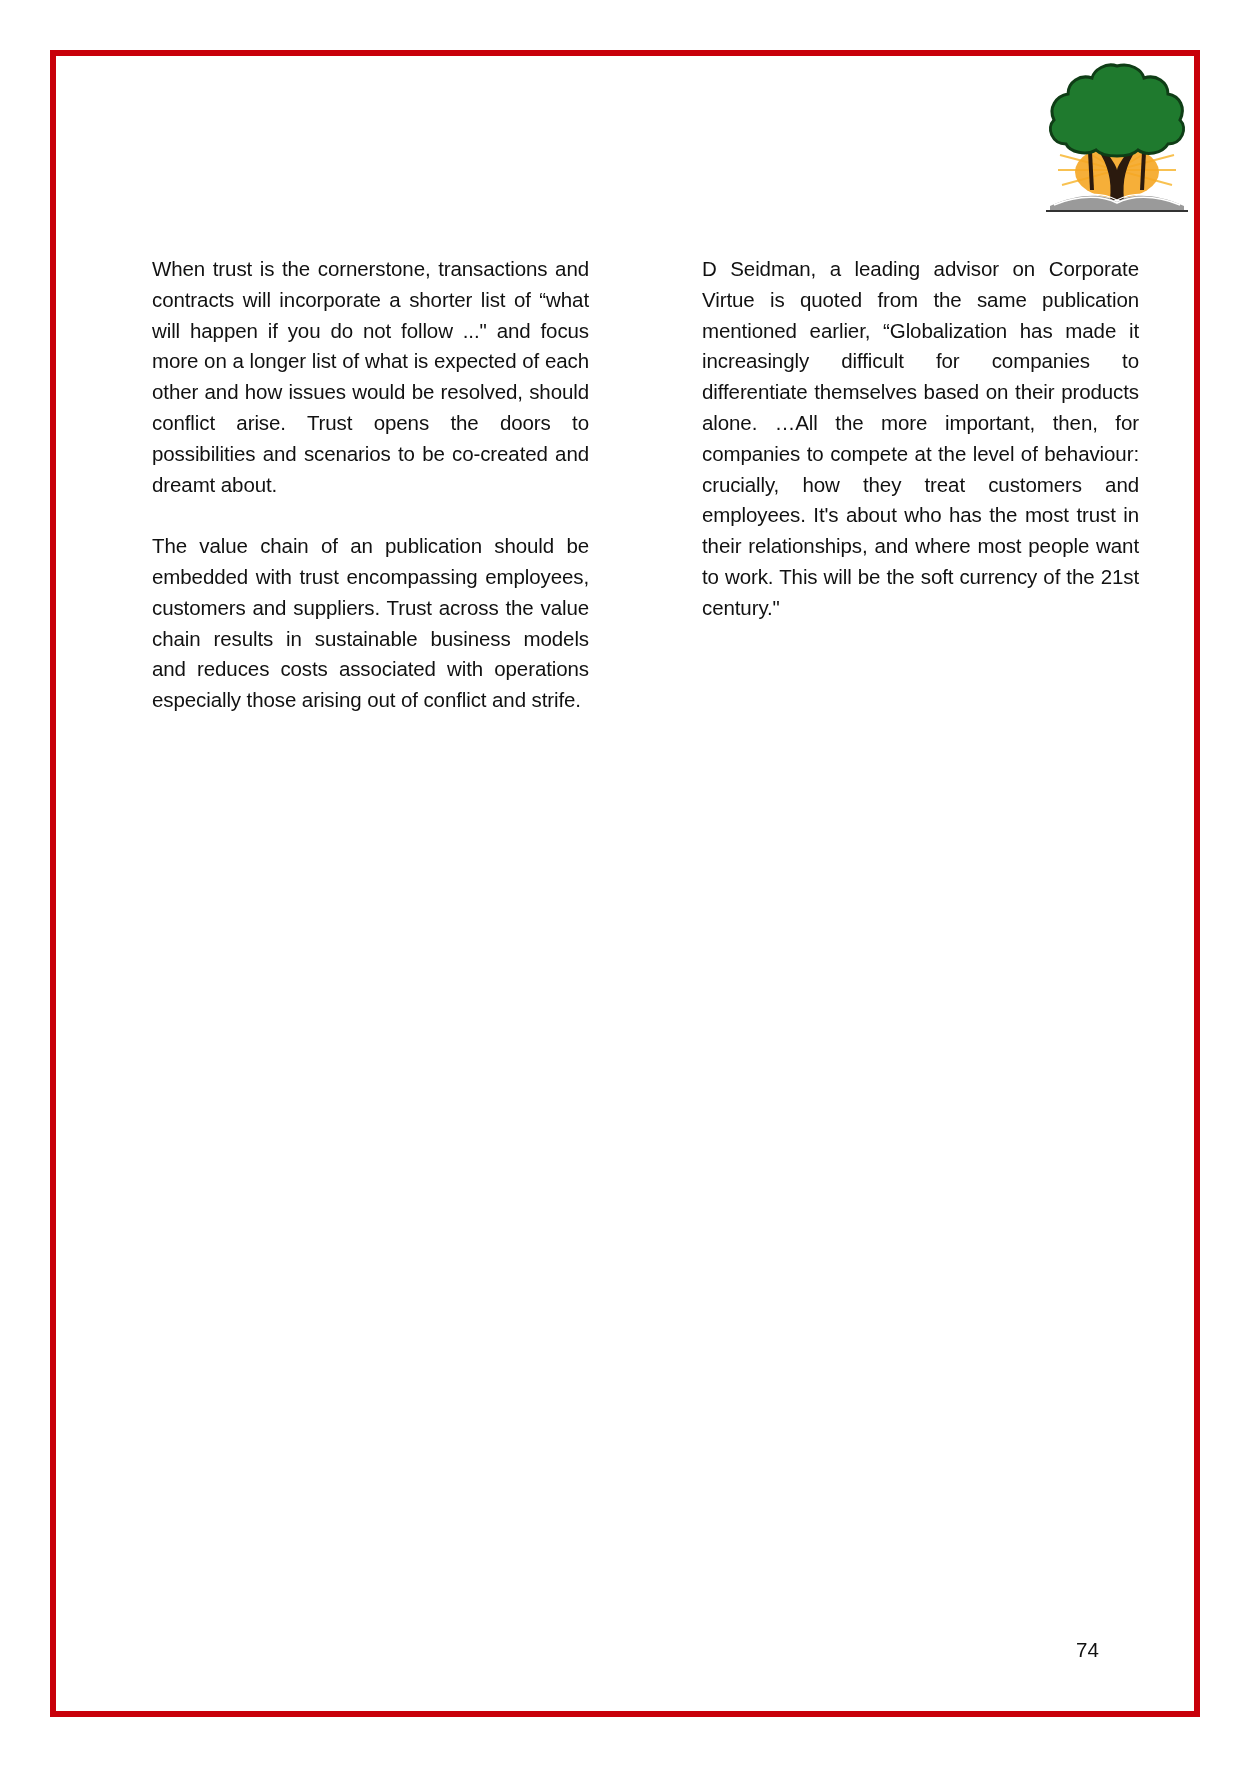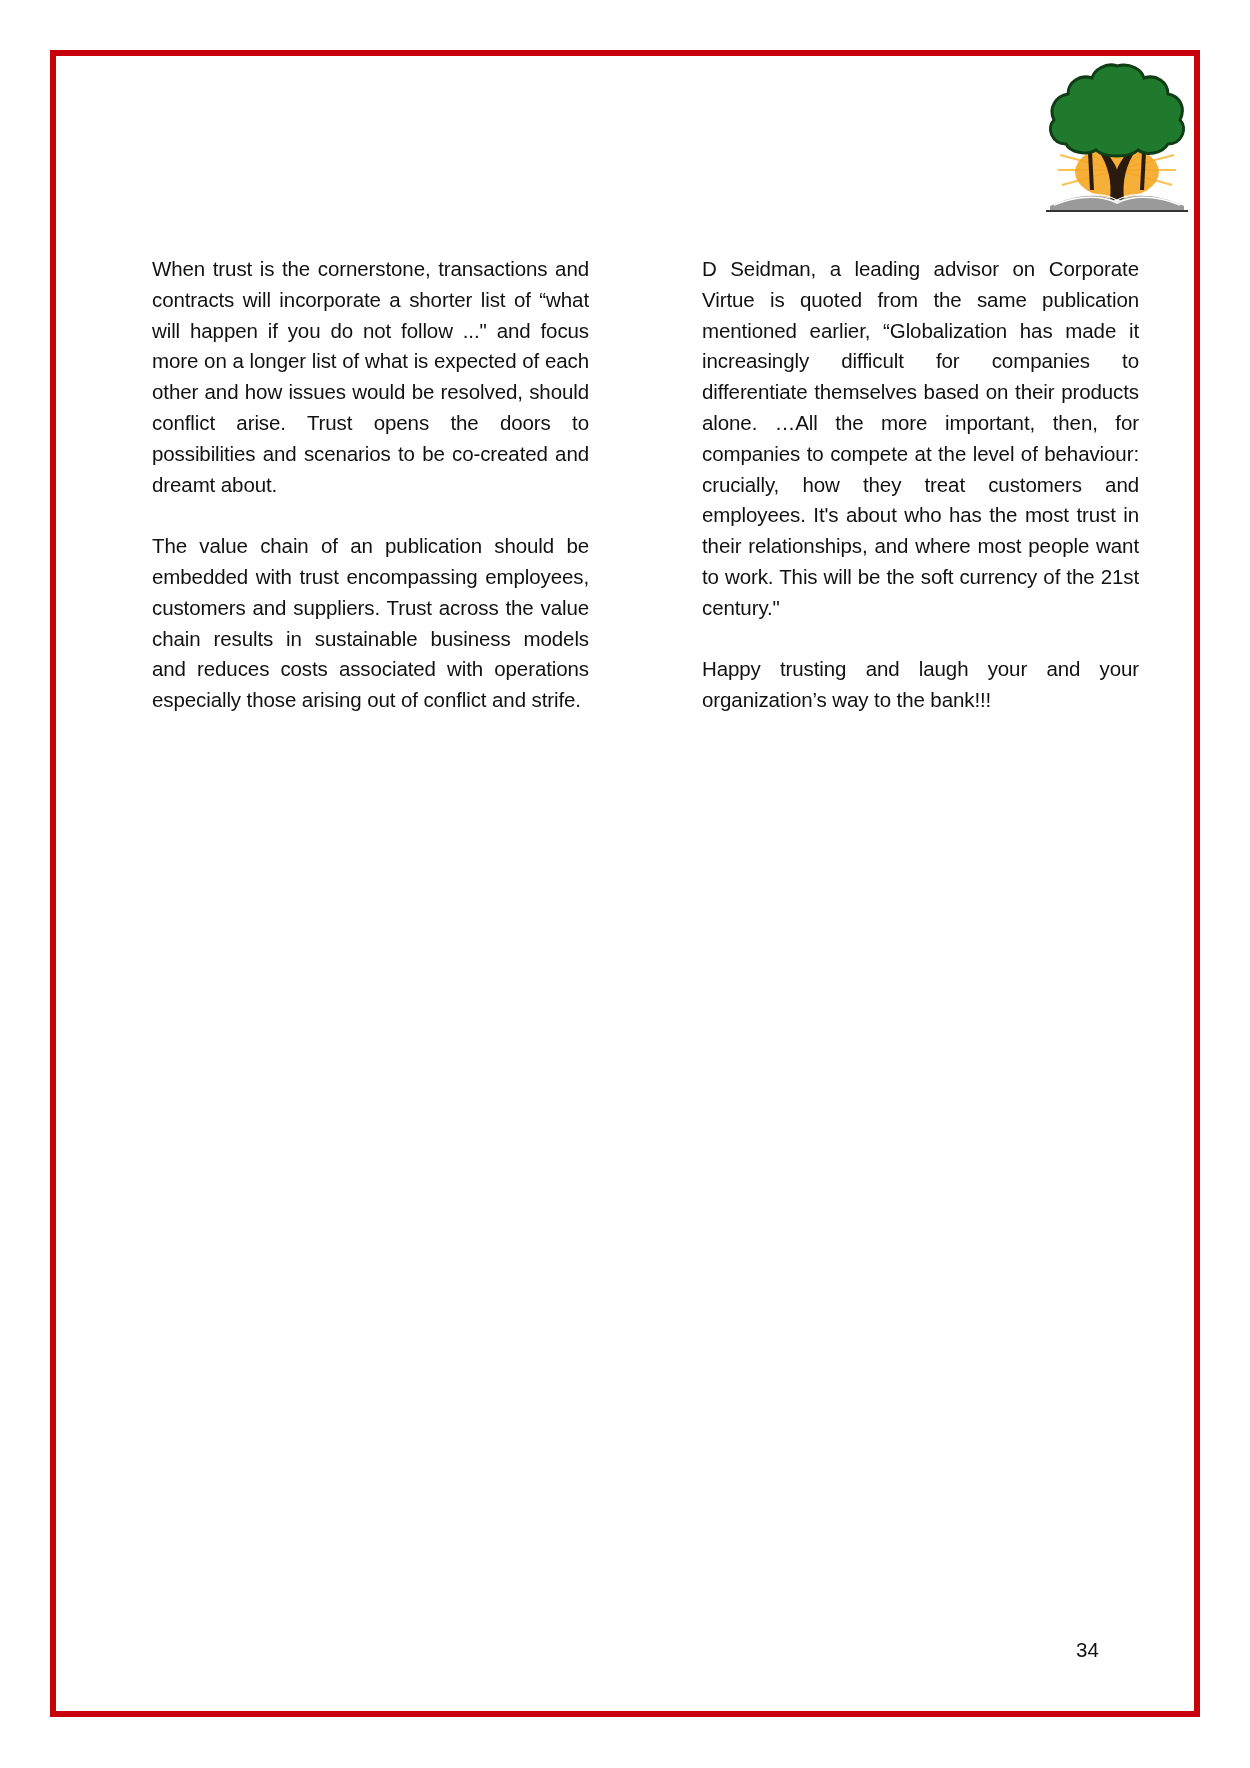--- a/index.html
+++ b/index.html
@@ -99,16 +99,15 @@
   </svg>
 </div>
 
 <div class="column col-left">
   <p>When trust is the cornerstone, transactions and contracts will incorporate a shorter list of “what will happen if you do not follow ..." and focus more on a longer list of what is expected of each other and how issues would be resolved, should conflict arise. Trust opens the doors to possibilities and scenarios to be co-created and dreamt about.</p>
   <p>The value chain of an publication should be embedded with trust encompassing employees, customers and suppliers. Trust across the value chain results in sustainable business models and reduces costs associated with operations especially those arising out of conflict and strife.</p>
 </div>
 
 <div class="column col-right">
   <p>D Seidman, a leading advisor on Corporate Virtue is quoted from the same publication mentioned earlier, “Globalization has made it increasingly difficult for companies to differentiate themselves based on their products alone. …All the more important, then, for companies to compete at the level of behaviour: crucially, how they treat customers and employees. It's about who has the most trust in their relationships, and where most people want to work. This will be the soft currency of the 21st century."</p>
-  <p>Happy trusting and laugh your and your organization’s way to the bank!!!</p>
 </div>
 
-<div class="page-number">34</div>
+<div class="page-number">74</div>
 
 </body></html>

